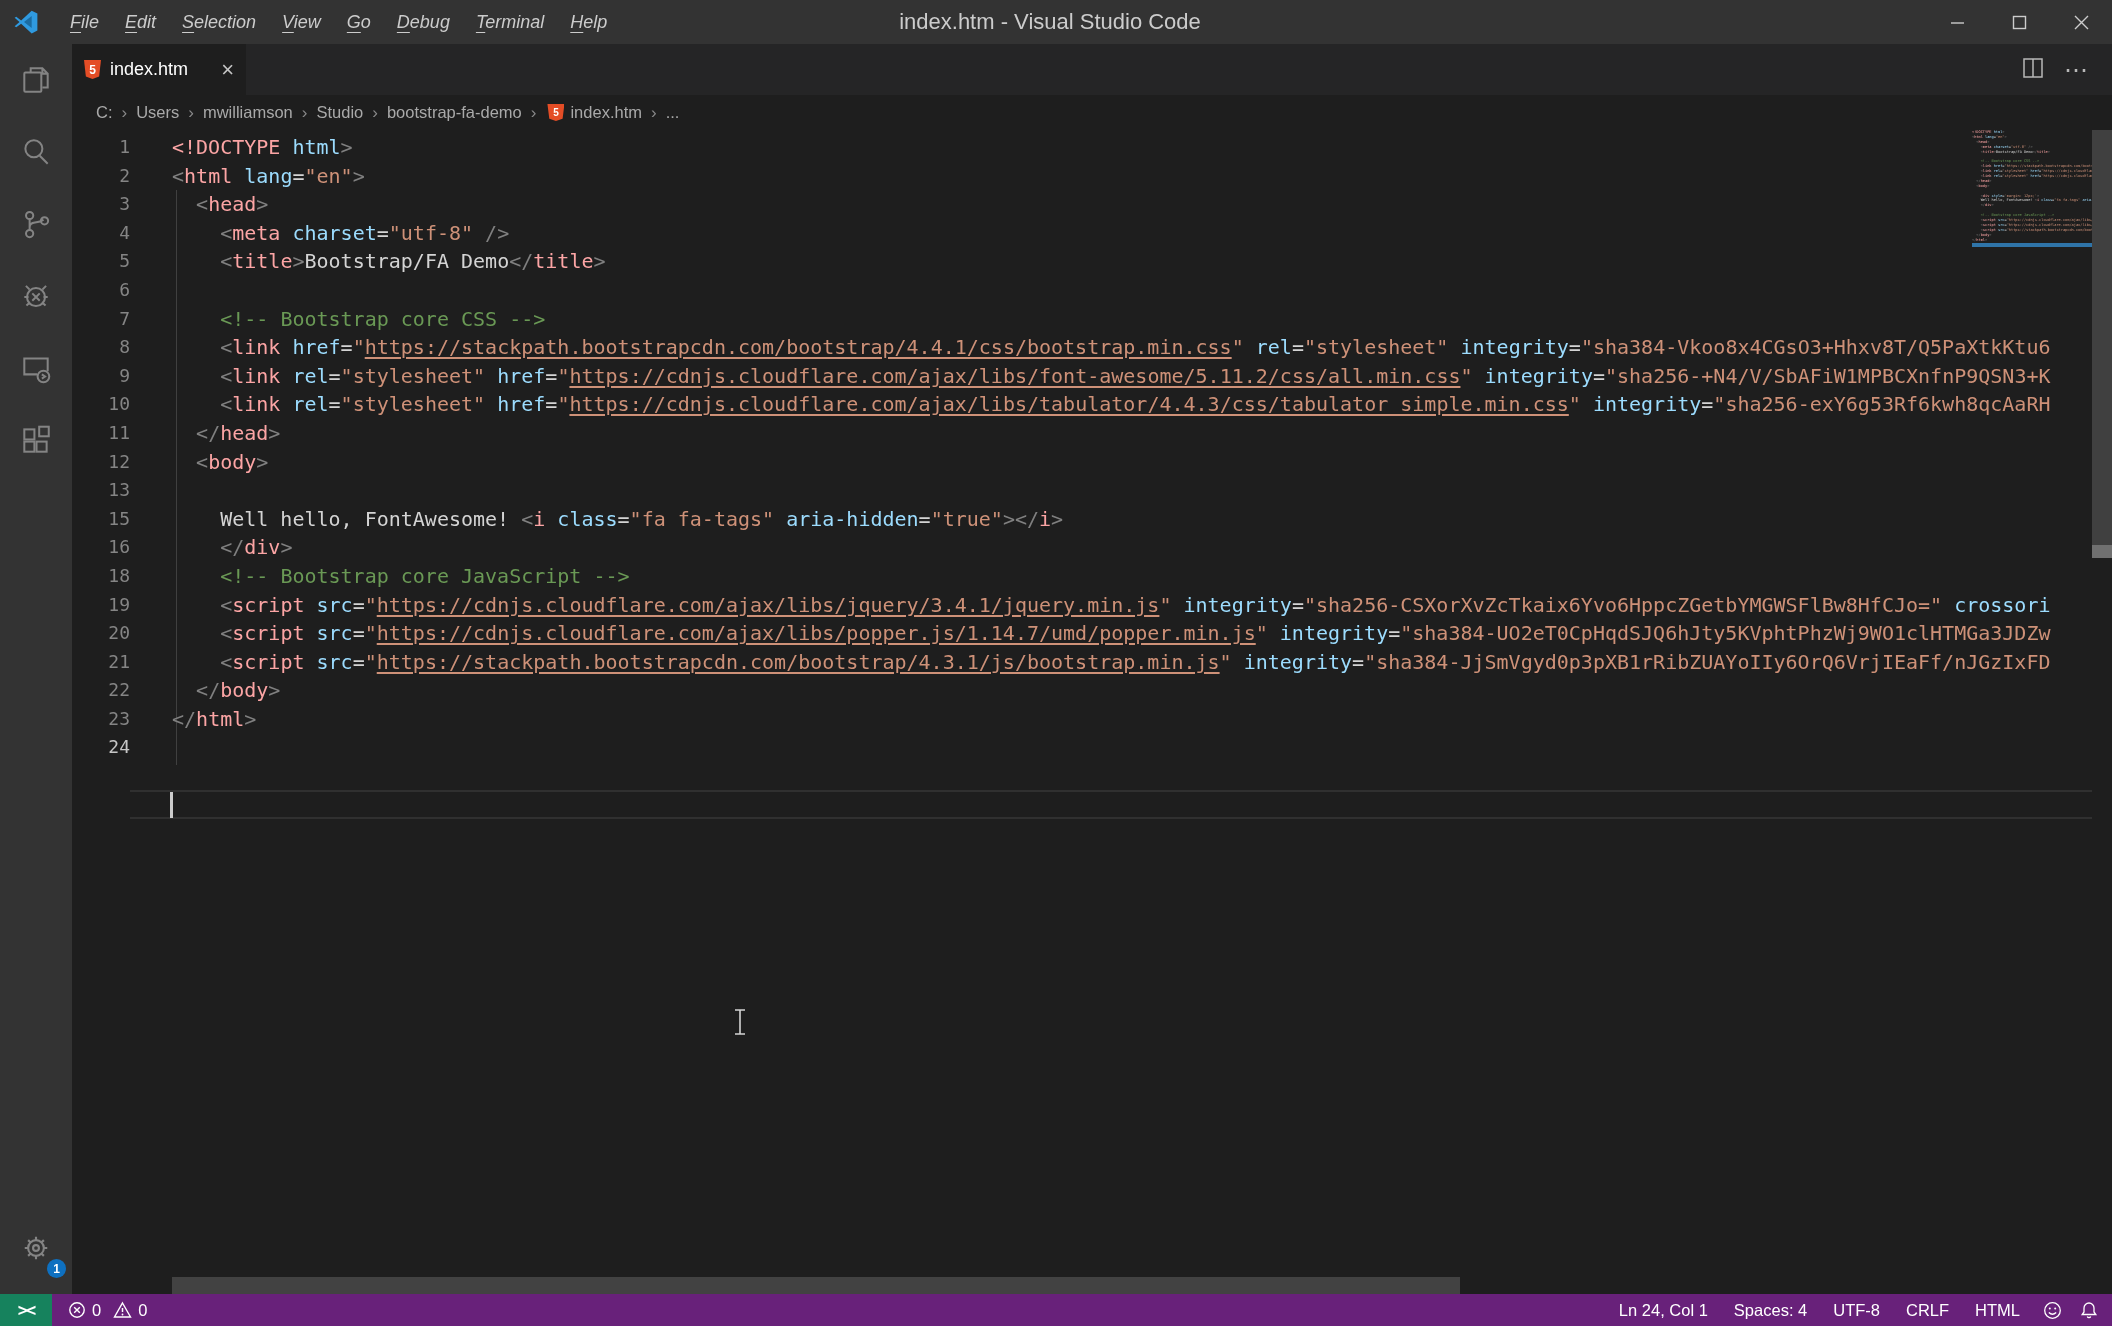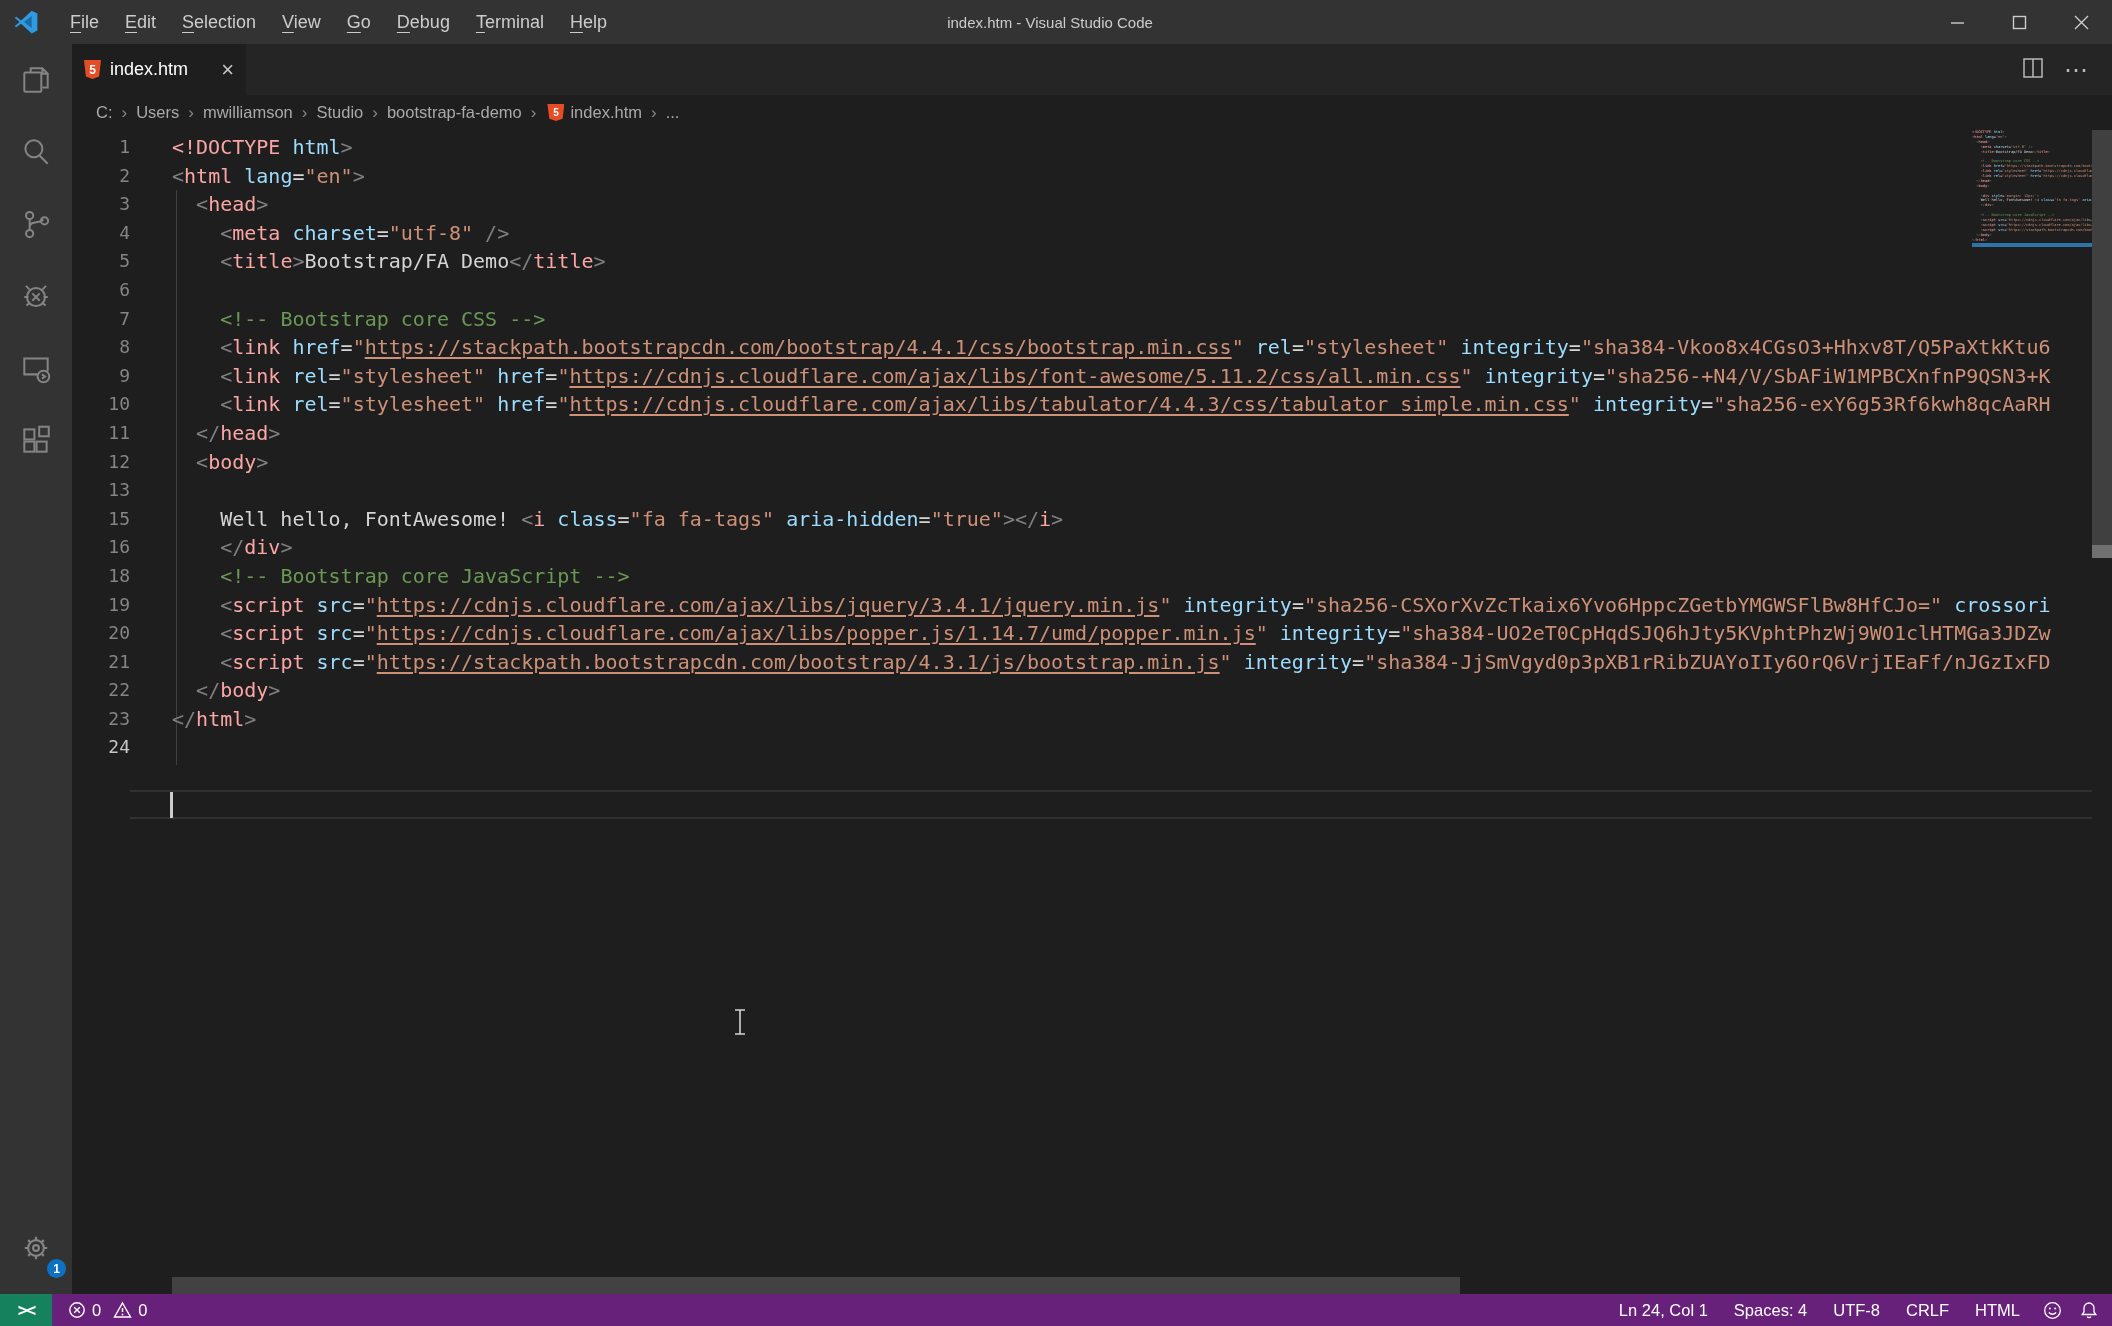--- a/index.html
+++ b/index.html
@@ -4,23 +4,23 @@
 <style>
   * { margin:0; padding:0; box-sizing:border-box; }
   html,body { width:2112px; height:1326px; overflow:hidden; background:#1e1e1e;
               font-family:"Liberation Sans", sans-serif; }
   .app { width:2112px; height:1326px; display:flex; flex-direction:column; position:relative; }
 
   
   .titlebar { height:44px; background:#333333; display:flex; align-items:center; position:relative; flex:0 0 44px; }
   .vscode-logo { width:26px; height:26px; margin-left:13px; }
   .menubar { display:flex; margin-left:18px; }
-  .menu-item { color:#cccccc; font-size:18px; padding:0 13px; height:44px; line-height:44px; cursor:default; }
+  .menu-item { color:#cccccc; font-size:18px; padding:0 13px; height:44px; line-height:44px; cursor:default;font-style:italic; }
   .menu-item .mnem { text-decoration:underline; text-underline-offset:4px; }
-  .win-title { position:absolute; left:0; right:12px; text-align:center; color:#cccccc; font-size:15px; pointer-events:none; }
+  .win-title { position:absolute; left:0; right:12px; text-align:center; color:#cccccc; font-size:22px; pointer-events:none; }
   .win-controls { margin-left:auto; display:flex; height:44px; }
   .win-btn { width:62px; height:44px; display:flex; align-items:center; justify-content:center; color:#cccccc; }
 
   
   .main-row { flex:1; display:flex; min-height:0; }
   .activitybar { width:72px; background:#333333; display:flex; flex-direction:column; align-items:center; flex:0 0 72px; position:relative; }
   .act-btn { width:72px; height:72px; display:flex; align-items:center; justify-content:center; }
   .act-btn svg { stroke:#848484; fill:none; stroke-width:1.9; }
   .act-bottom { margin-top:auto; margin-bottom:10px; position:relative; }
   .badge { position:absolute; right:6px; bottom:6px; width:19px; height:19px; border-radius:50%;

